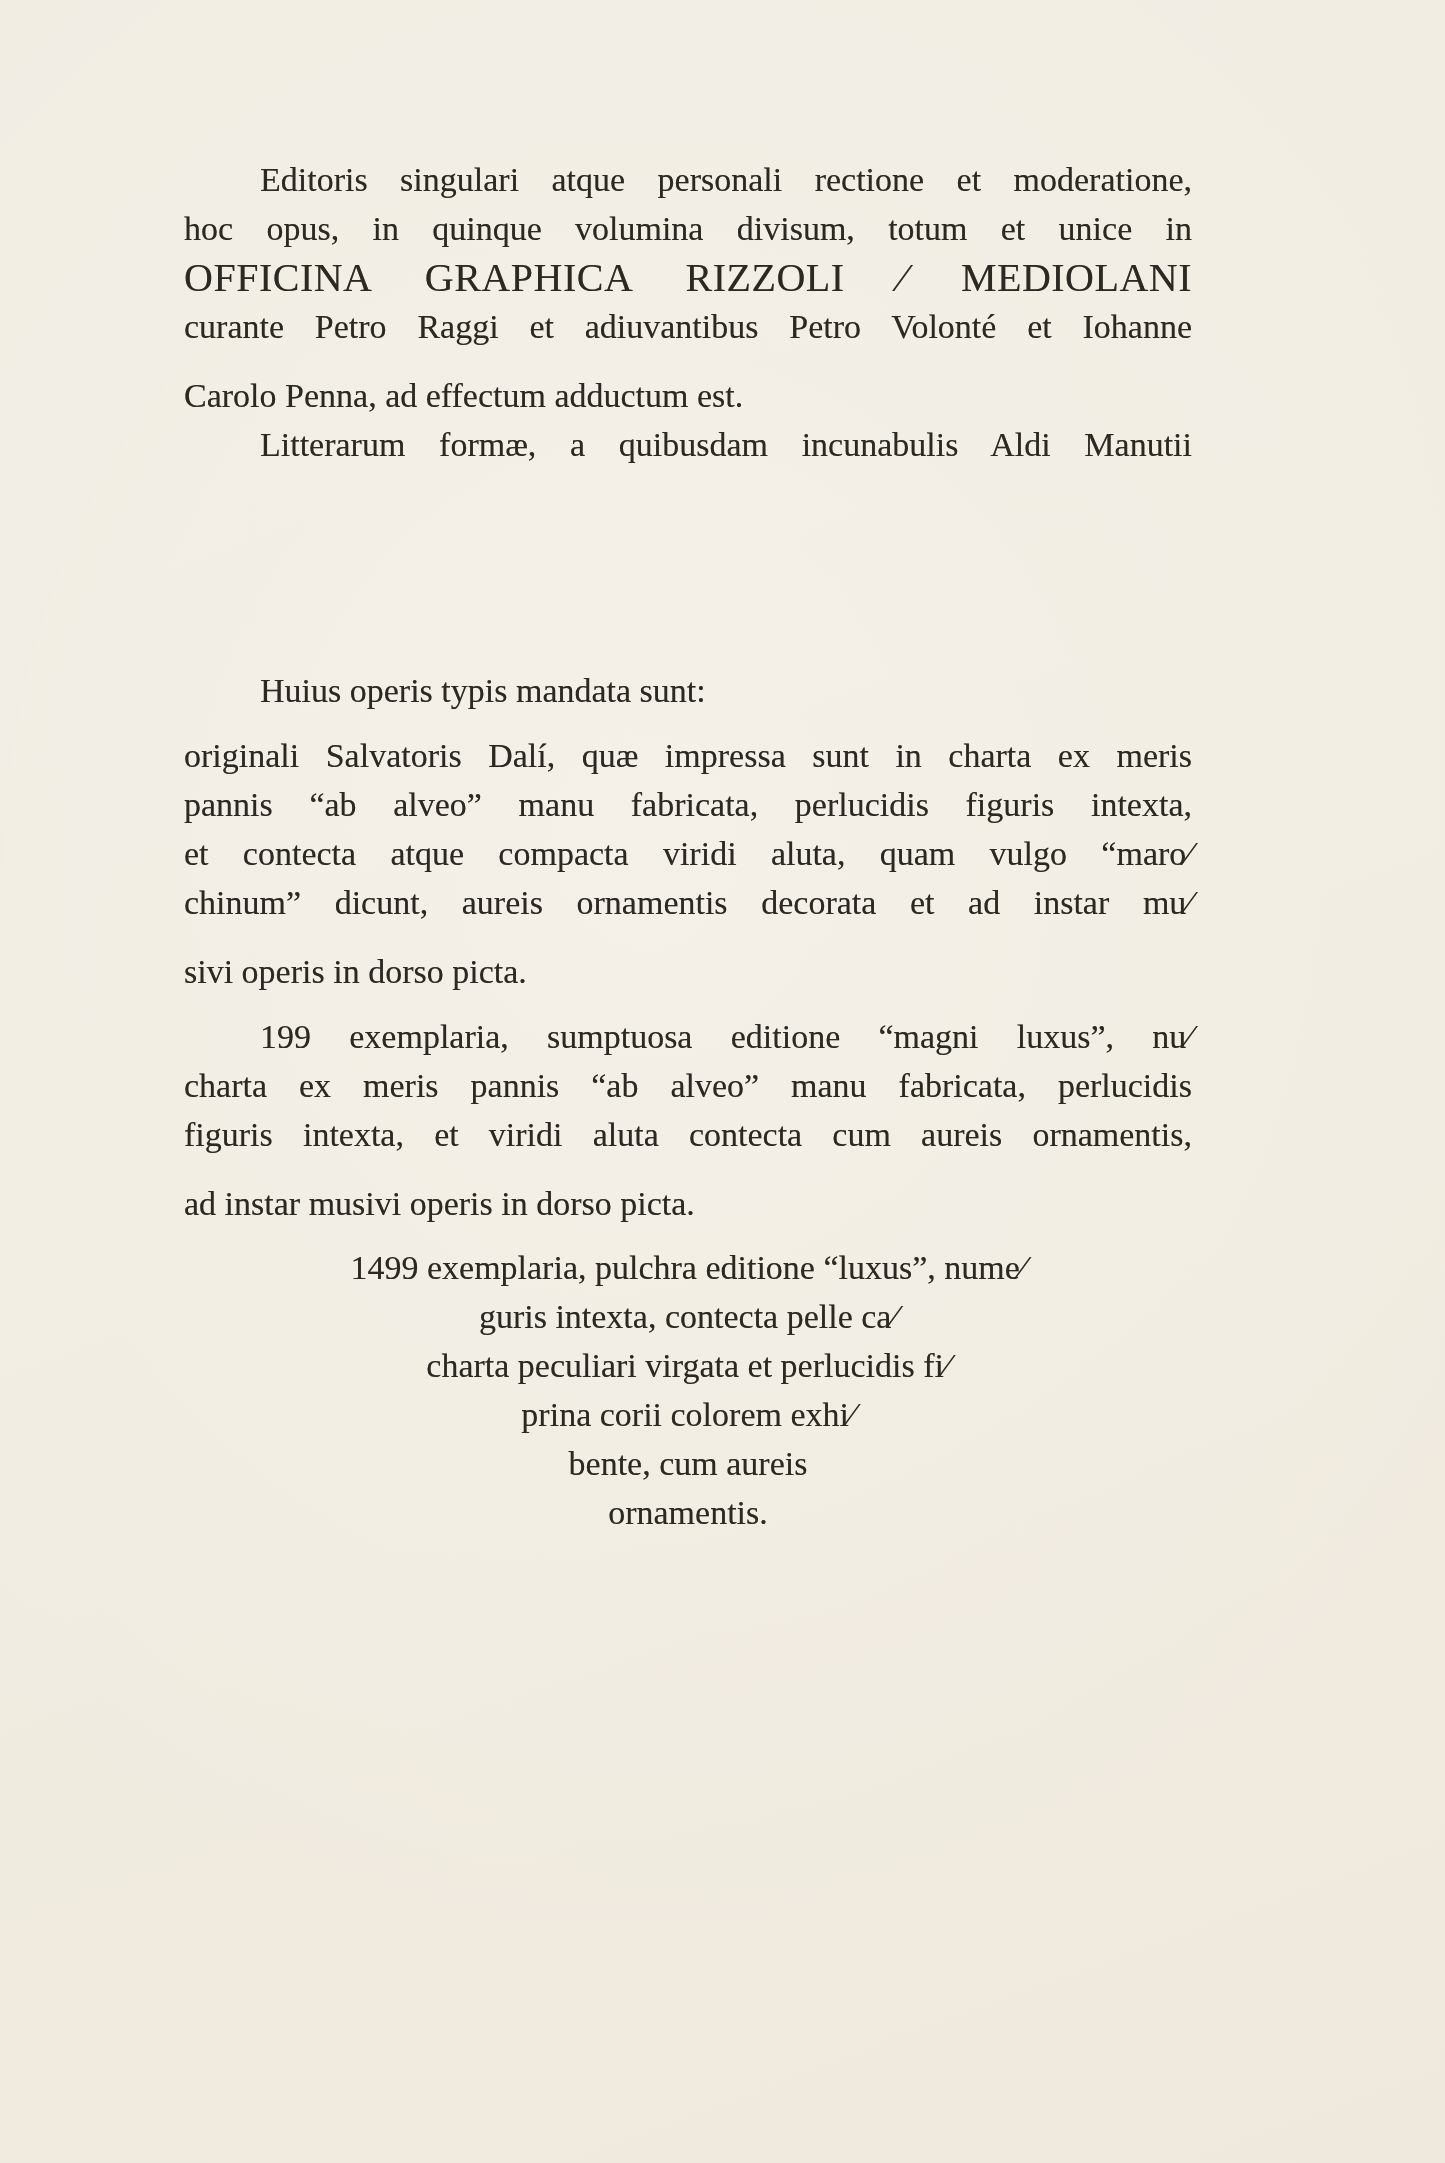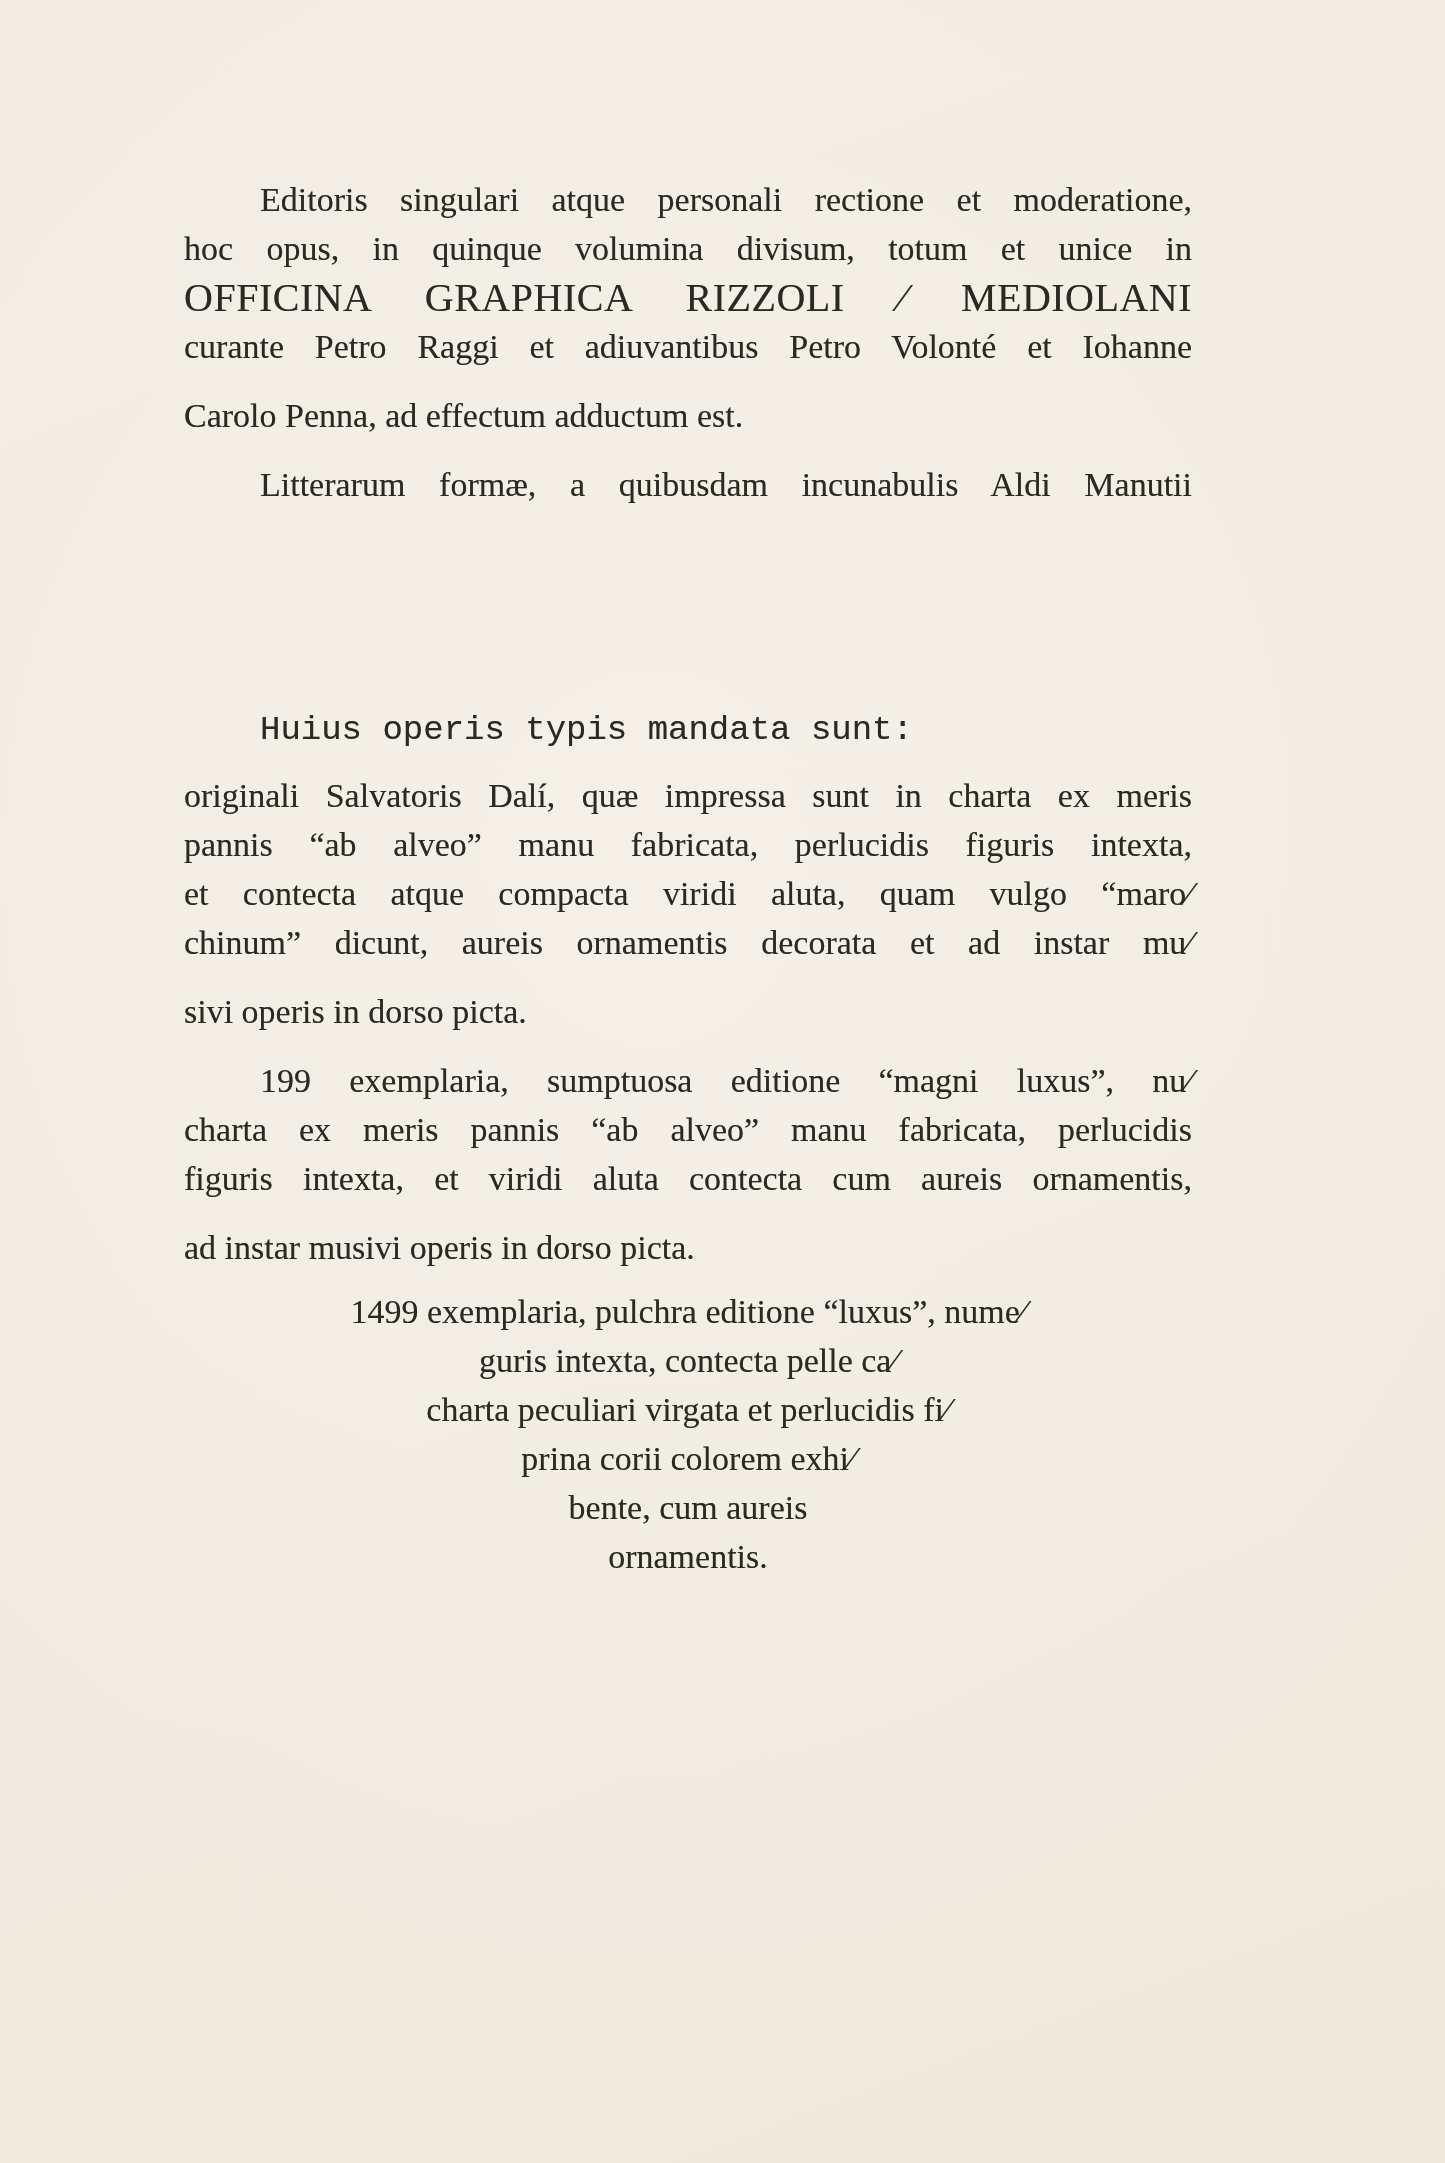--- a/index.html
+++ b/index.html
@@ -35,32 +35,30 @@
     text-align: justify;
     text-align-last: justify;
   }
   .line.lastline {
     text-align: left;
     text-align-last: left;
     margin-top: 20px;
   }
   .line.indent {
     text-indent: 76px;
-    margin-top: 20px;
   }
   .caps-line {
     font-size: 40px;
     letter-spacing: 0.5px;
   }
   .heading {
     margin-top: 197px;
     text-indent: 76px;
     text-align: left;
     text-align-last: left;
-    font-family: Liberation Mono, monospace;
   }
   .para-99  { margin-top: 16px; }
   .para-199 { margin-top: 16px; }
   .para-1499 { margin-top: 15px; }
   .para-1499 .line {
     text-align: left;
     text-align-last: center;
     text-indent: 0;
   }
   .roman-num {

